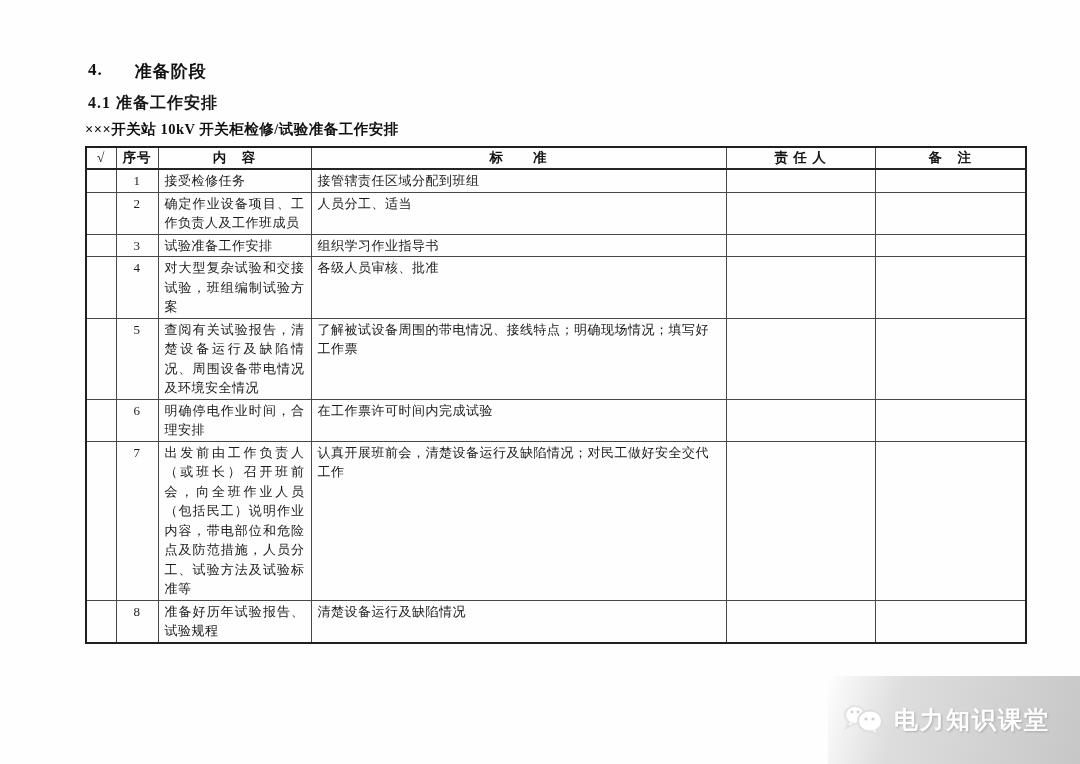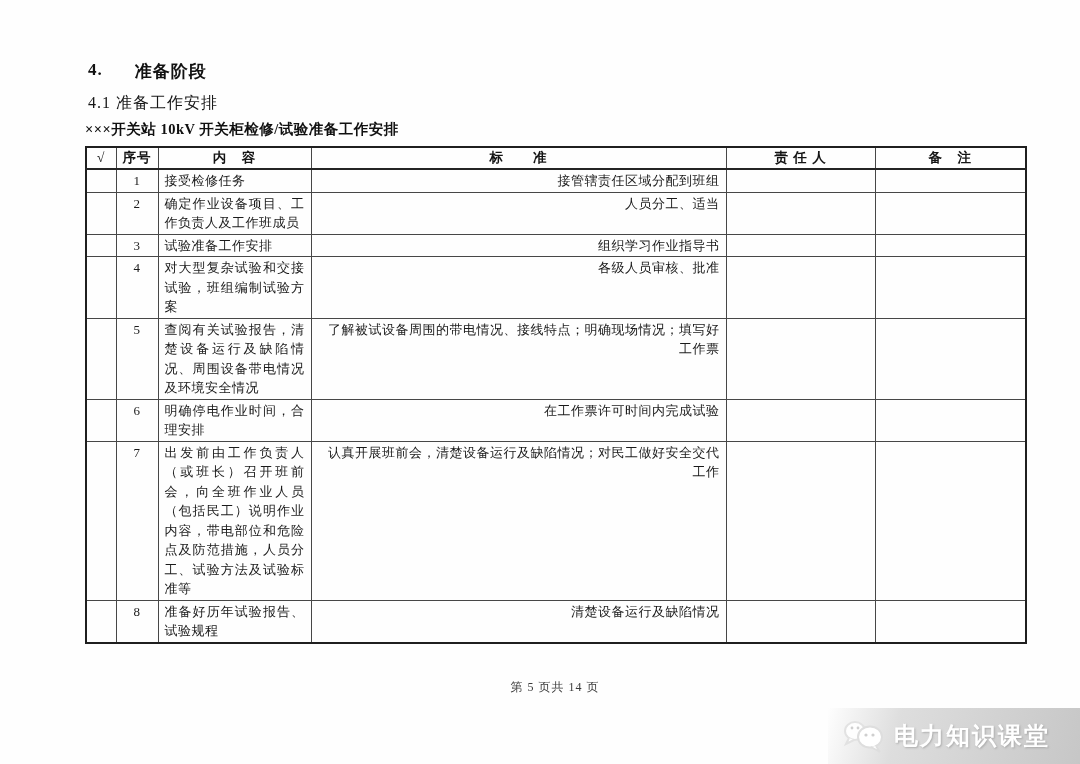--- a/index.html
+++ b/index.html
@@ -11,21 +11,21 @@
   }
   .page{position:absolute;inset:0;}
 
   .h1{
     position:absolute;left:88px;top:60px;
     font-size:17px;font-weight:bold;letter-spacing:1px;
     display:flex;gap:32px;color:#111;
   }
   .h2{
     position:absolute;left:88px;top:93px;
-    font-size:16px;font-weight:400;letter-spacing:1px;color:#161616;text-align:right;
+    font-size:16px;font-weight:700;letter-spacing:1px;color:#161616;text-align:right;
   }
   .table-title{
     position:absolute;left:85px;top:120px;width:940px;
     text-align:left;font-size:14.5px;font-weight:bold;
     letter-spacing:0.5px;color:#101010;
   }
 
   table.prep{
     position:absolute;left:85px;top:146px;width:940px;
     border-collapse:collapse;table-layout:fixed;
@@ -39,29 +39,29 @@
   }
   table.prep td{
     border:1px solid #474747;
     vertical-align:top;padding:1px 6px;
     font-size:13px;line-height:19.5px;color:#1a1a1a;
     letter-spacing:0.5px;overflow:hidden;
   }
   td.c-check{padding:1px 2px;}
   td.c-no{text-align:center;}
   td.c-content{text-align:justify;margin-left:32px;}
-  td.c-standard{text-align:right;}
+  td.c-standard{text-align:left;}
 
   .footer{
     position:absolute;left:85px;top:679px;width:940px;
     text-align:center;font-size:12px;color:#3a3a3a;letter-spacing:1px;
   }
 
   .watermark{
-    position:absolute;right:0;bottom:0;width:252px;height:56px;
+    position:absolute;right:0;bottom:0;width:252px;height:88px;
     background:linear-gradient(105deg, rgba(210,210,210,0) 0%, rgba(195,195,195,0.55) 28%, rgba(180,180,180,0.75) 100%);
     display:flex;align-items:center;justify-content:flex-start;
     padding-left:14px;box-sizing:border-box;gap:6px;
   }
   .wicon{display:inline-flex;flex:0 0 auto;}
   .wtext{
     font-size:24px;font-weight:bold;color:#ffffff;
     letter-spacing:2px;white-space:nowrap;
     text-shadow:1px 1px 2px rgba(120,120,120,0.45);
     font-family:"Liberation Sans","DejaVu Sans",sans-serif;
@@ -161,21 +161,20 @@
           <td class="c-check"></td>
           <td class="c-no">8</td>
           <td class="c-content">准备好历年试验报告、试验规程</td>
           <td class="c-standard">清楚设备运行及缺陷情况</td>
           <td class="c-resp"></td>
           <td class="c-note"></td>
         </tr>
       </tbody>
   </table>
 
-  <div class="footer">第 5 页共 14 页</div>
 
   <div class="watermark">
     <span class="wicon">
       <svg width="46" height="40" viewBox="0 0 46 40">
         <g fill="none" stroke="#ffffff" stroke-width="2">
           <ellipse cx="13" cy="15" rx="10" ry="9" fill="rgba(255,255,255,0.9)" stroke="#e2e2e2"></ellipse>
           <path d="M7 22 L4 28 L12 24" fill="rgba(255,255,255,0.9)" stroke="#e2e2e2"></path>
           <ellipse cx="28" cy="21" rx="12" ry="10.5" fill="#ffffff" stroke="#dedede"></ellipse>
           <path d="M34 30 L38 36 L29 31" fill="#ffffff" stroke="#dedede"></path>
         </g>

